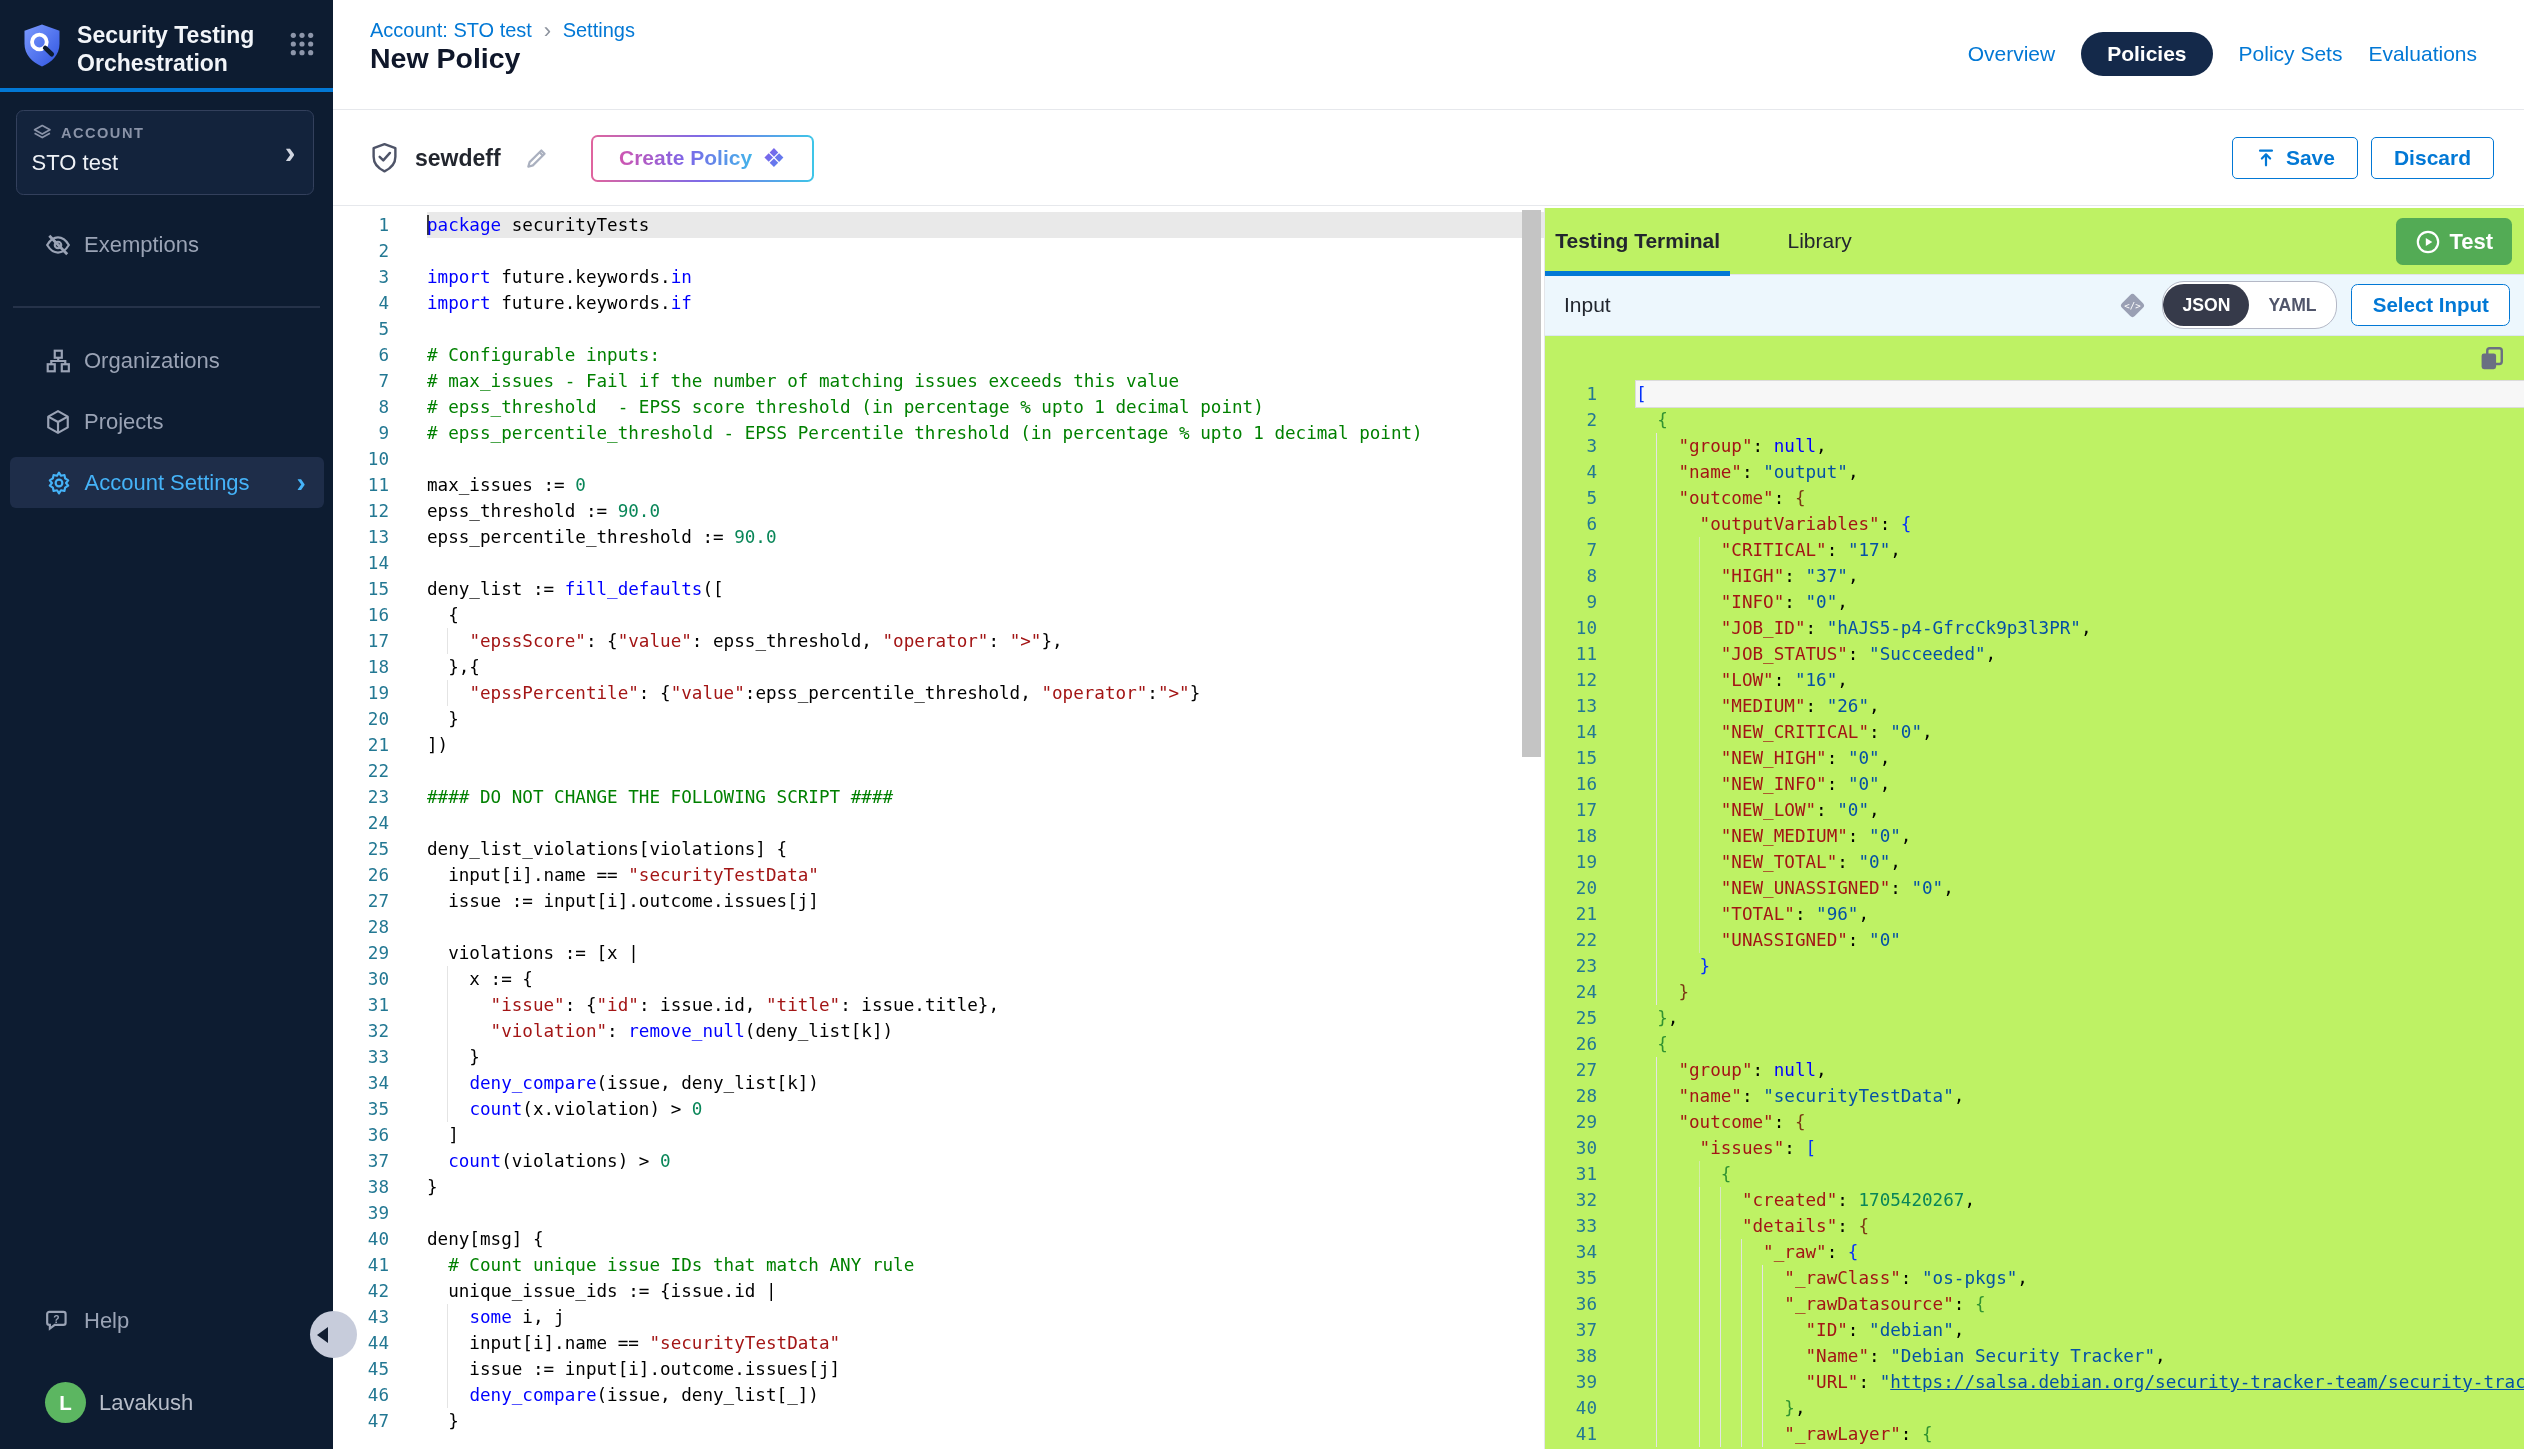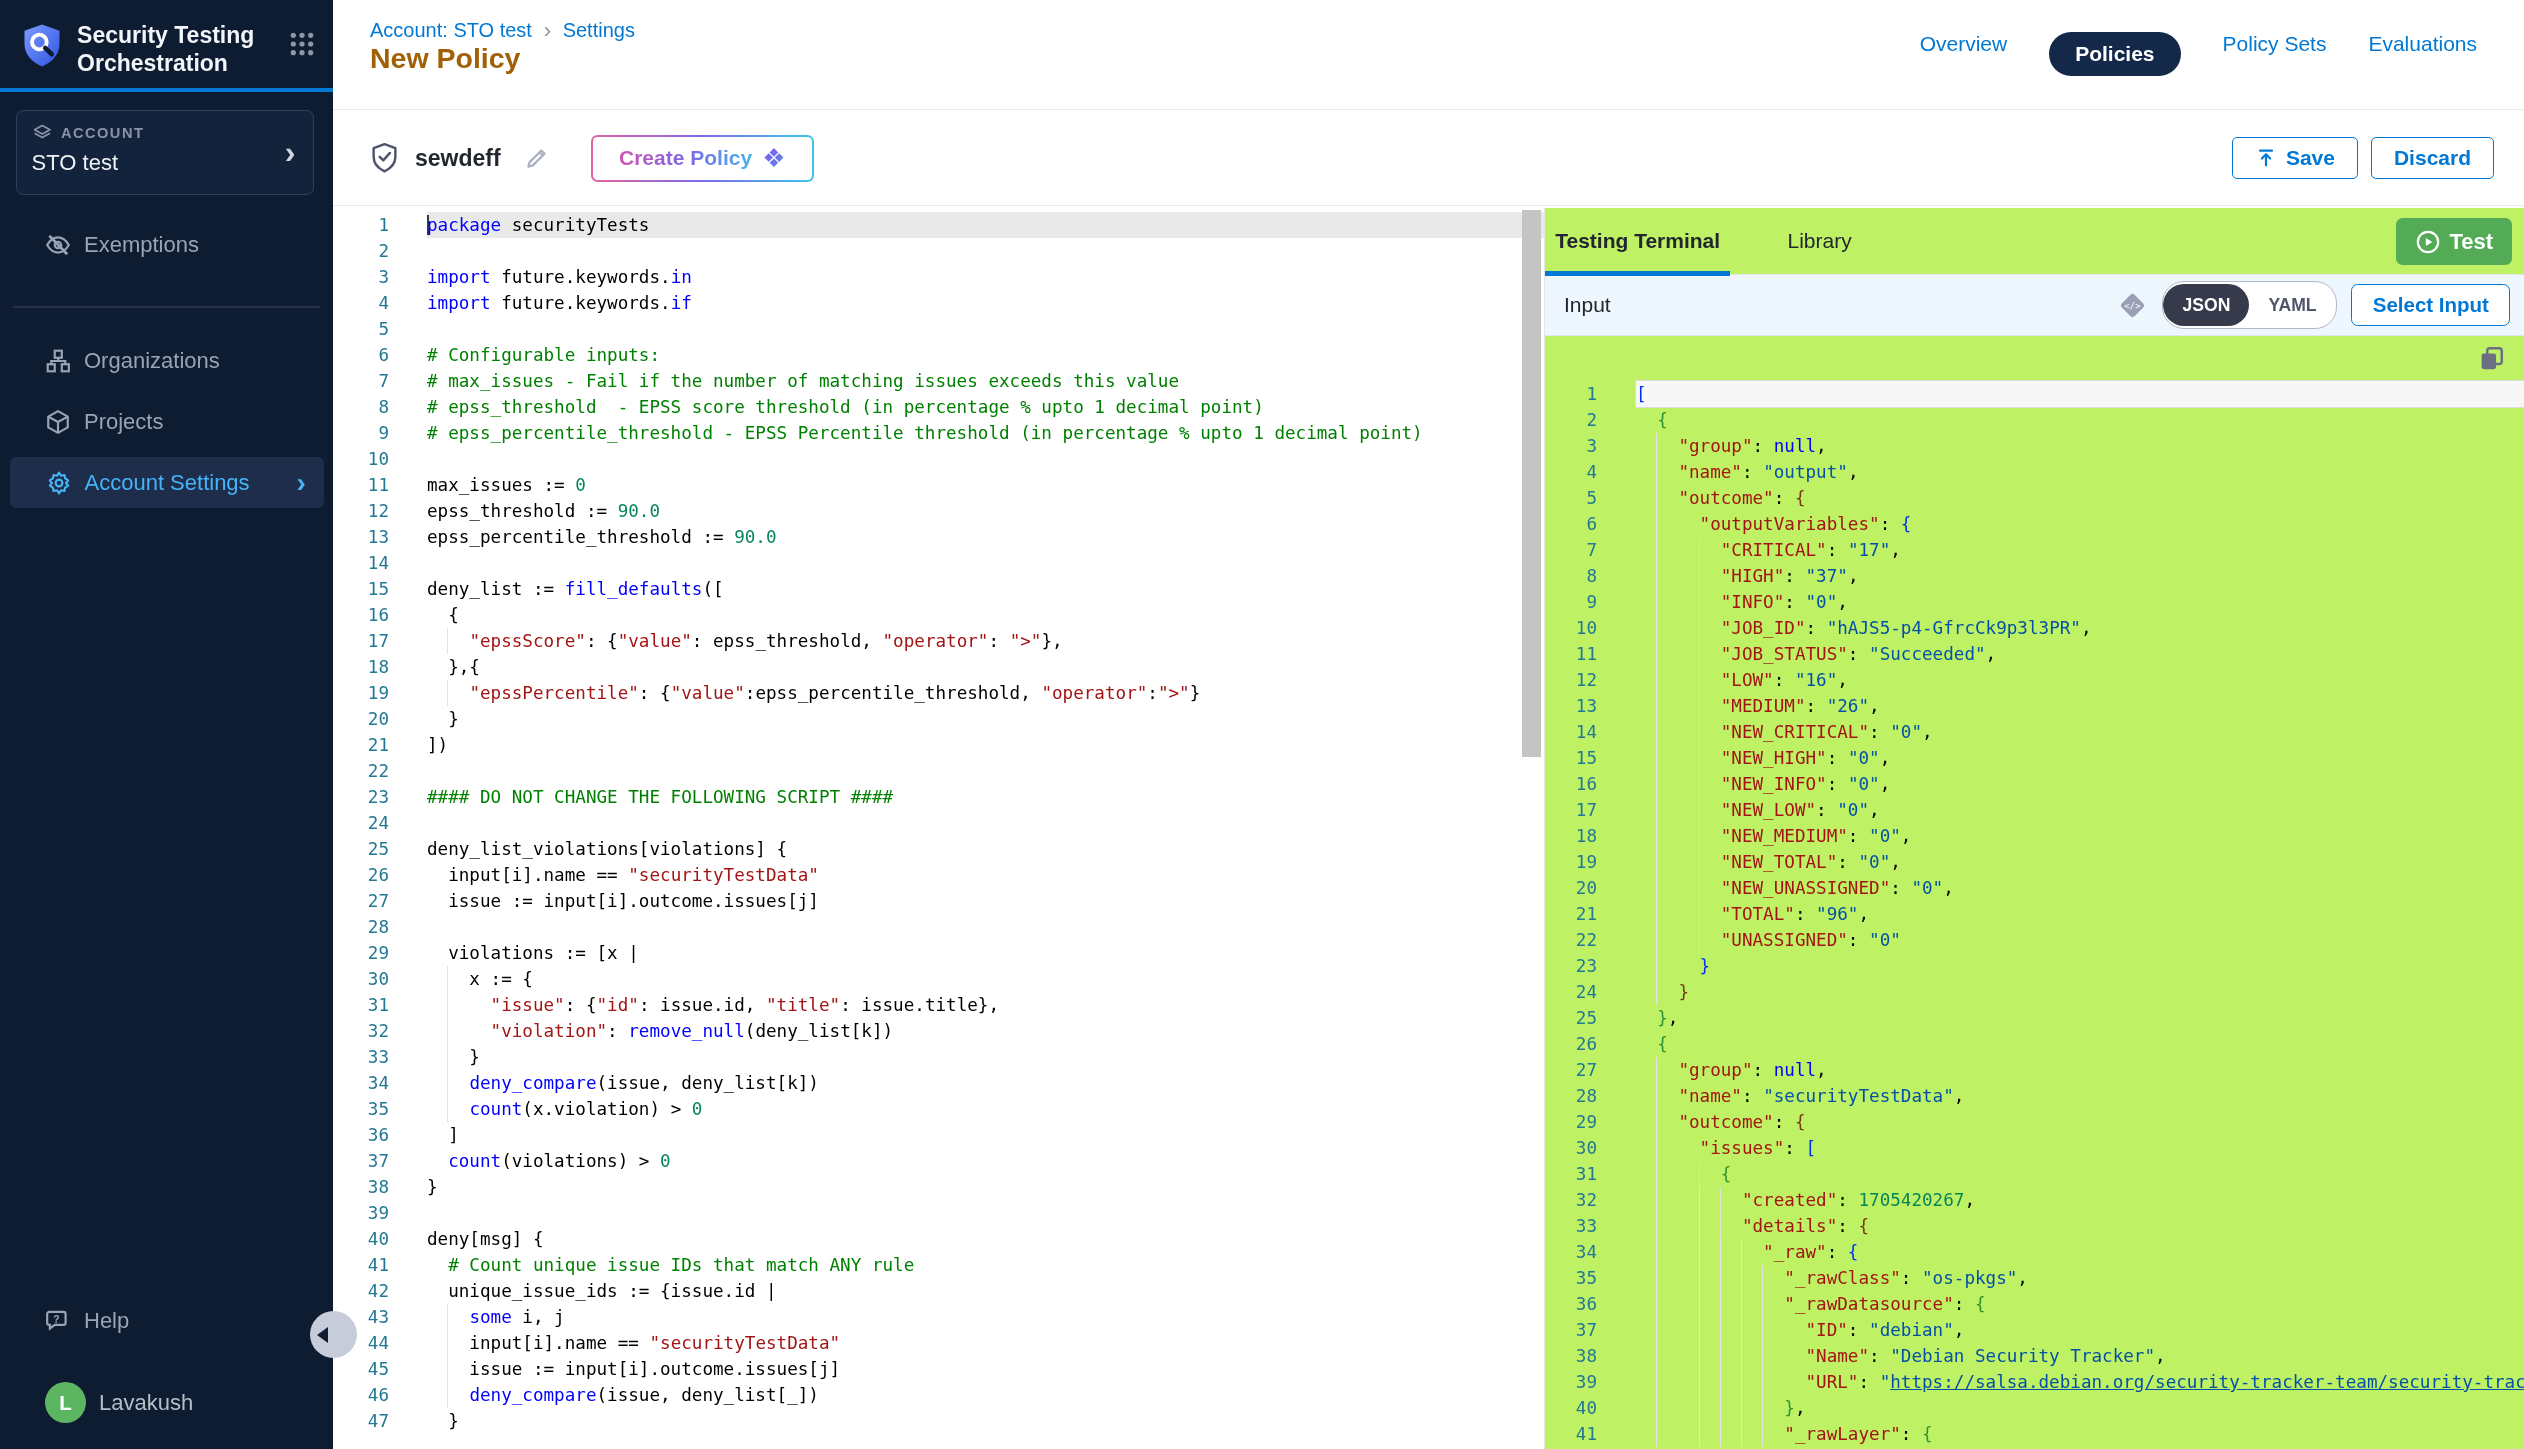--- a/index.html
+++ b/index.html
@@ -36,22 +36,22 @@
   .collapse-handle { position:absolute; left:310px; top:1311px; width:47px; height:47px; border-radius:50%;
     background:#c7ccdb; z-index:6; cursor:pointer; display:flex; align-items:center; }
   .collapse-tri { width:0; height:0; border-top:8px solid transparent; border-bottom:8px solid transparent;
     border-right:11px solid #121d31; margin-left:7.3px; }
 
   
   .main-header { position:absolute; left:333px; top:0; right:0; height:110px; background:#fff; border-bottom:1.5px solid #e6e8ec; }
   .breadcrumb { position:absolute; left:37px; top:17.6px; font-size:20px; display:flex; gap:11.7px; align-items:center; }
   .crumb { color:#0278d5; cursor:pointer; }
   .crumb-sep { color:#8d939e; font-size:22px; }
-  .page-title { position:absolute; left:37px; top:42px; font-size:28.5px; font-weight:bold; color:#a16207;text-align:center; }
-  .top-nav { position:absolute; right:48px; top:32px; display:flex; gap:42px; }
+  .page-title { position:absolute; left:37px; top:42px; font-size:28.5px; font-weight:bold; color:#0f172a;text-align:center; }
+  .top-nav { position:absolute; right:48px; top:32px; display:flex; align-items:center; gap:26px; }
   .top-nav .navlink { color:#0278d5; font-size:21px; cursor:pointer; }
   .top-nav .navpill { background:#14294a; color:#fff; font-size:21px; font-weight:bold;
     padding:10.2px 26px; border-radius:32px; cursor:pointer; }
 
   
   .toolbar { position:absolute; left:333px; top:111px; right:0; height:95px; background:#fff;
     border-bottom:1.5px solid #e6e8ec; display:flex; align-items:center; padding:0 31px 0 37px; }
   .policy-name { margin-left:16px; font-size:23px; font-weight:bold; color:#22262e; }
   .pencil-btn { margin-left:23.4px; width:26px; height:26px; cursor:pointer; }
   .create-btn { margin-left:41px; height:47px; display:flex; align-items:center; gap:10.2px; padding:0 26px;

